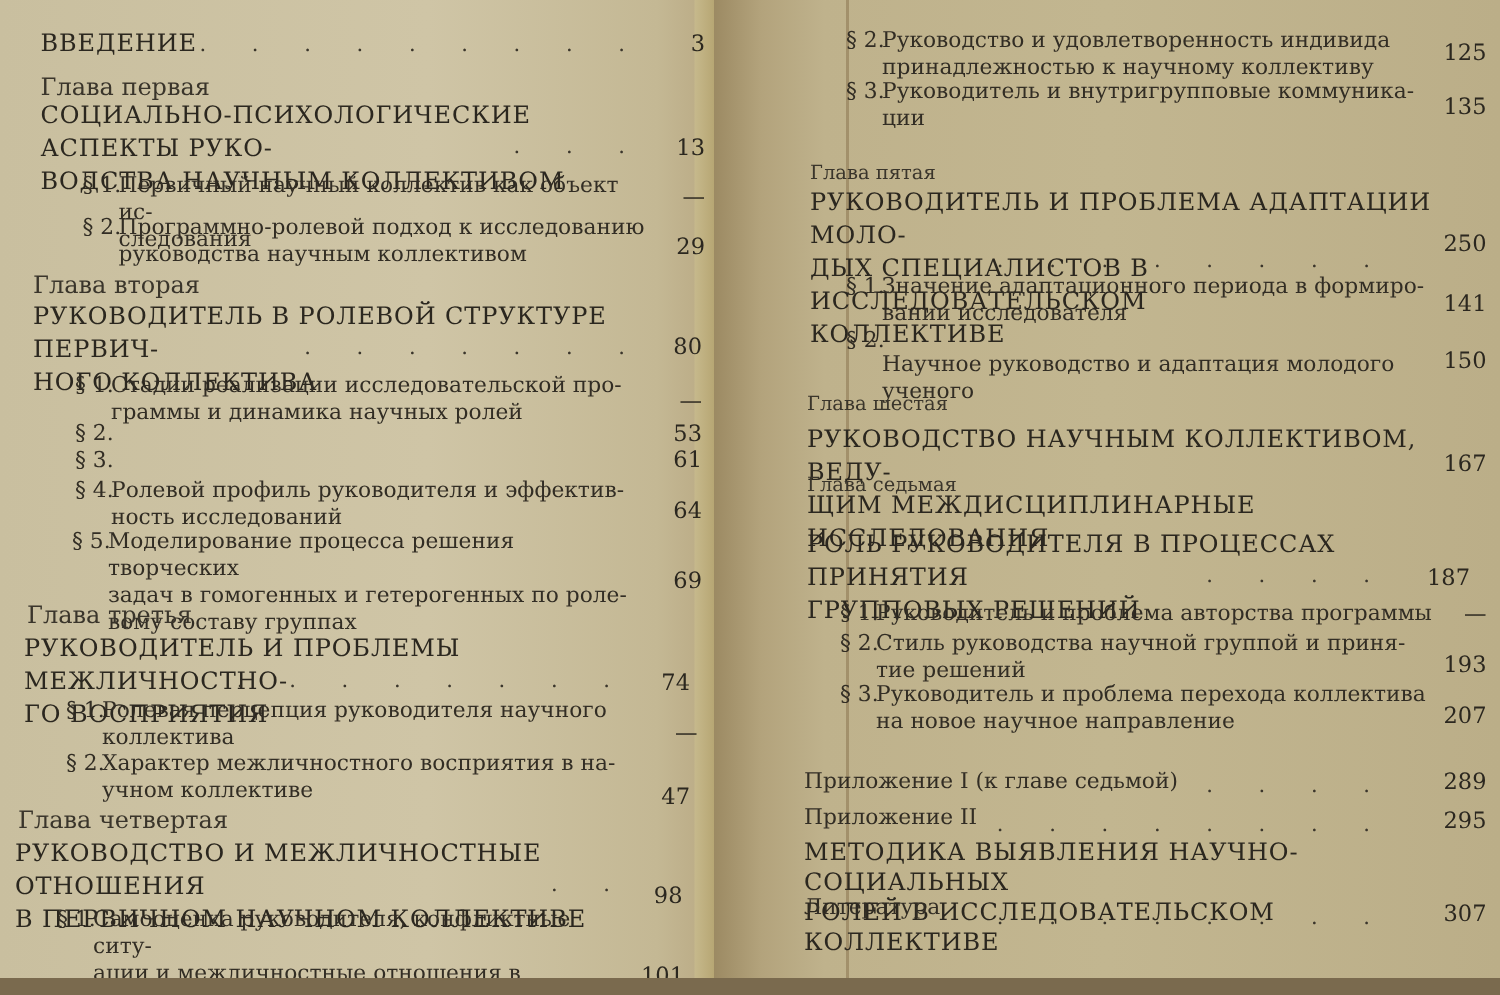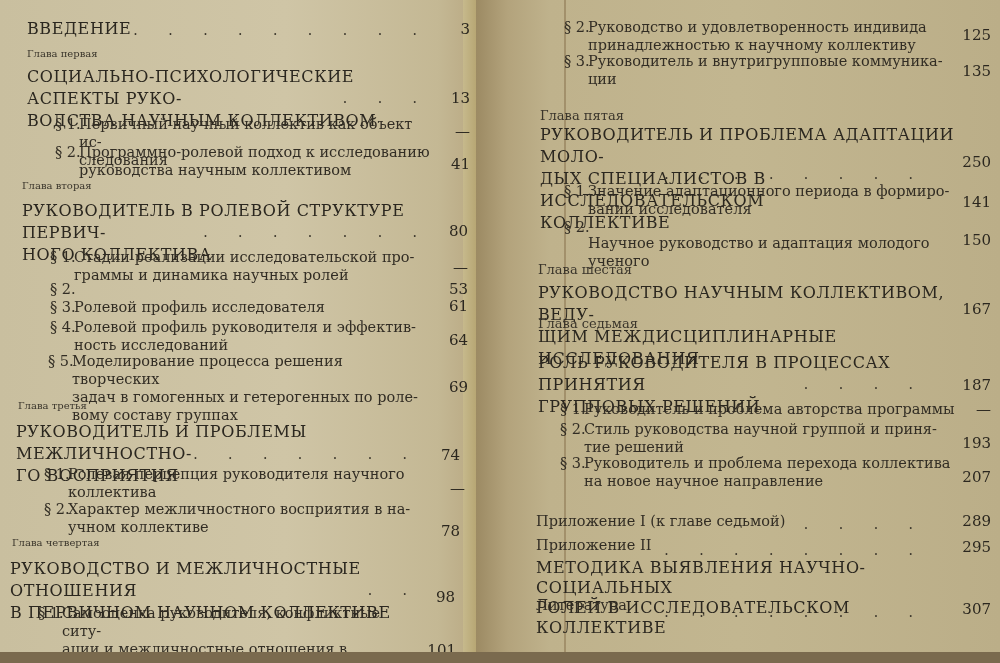--- a/index.html
+++ b/index.html
@@ -22,21 +22,21 @@
   }
   .gutter-line {
     position:absolute; left:88px; top:0; width:2px; height:663px;
     background:#8a7550; opacity:.55;
   }
   .left-edge {
     position:absolute; left:463px; top:0; width:14px; height:663px;
     background:linear-gradient(90deg,#c6b98c,#b6a572);
   }
   .text { white-space:pre-line; }
-  .chapter-label { font-size:10px; color:#3a352b; position:absolute; }
+  .chapter-label { font-size:16px; color:#3a352b; position:absolute; }
   .chapter-title {
     font-size:16px; letter-spacing:0.6px; line-height:22px; color:#2b271f;
     text-transform:uppercase;
   }
   .section { font-size:14.5px; line-height:18px; color:#322d24; }
   .section .num { position:absolute; left:0; top:0; }
   .section .stext { position:absolute; left:24px; top:0; width:355px; white-space:pre-line; }
   .page-num {
     position:absolute; font-size:15px; text-align:right; width:60px; color:#2b271f;
   }
@@ -69,21 +69,21 @@
     <span class="stext">Первичный научный коллектив как объект ис-
 следования</span>
   </div>
   <div class="page-num" style="left:410px;top:122px;">—</div>
 
   <div class="block section" style="left:55px;top:143px;width:400px;height:40px;">
     <span class="num">§ 2.</span>
     <span class="stext">Программно-ролевой подход к исследованию
 руководства научным коллективом</span>
   </div>
-  <div class="page-num" style="left:410px;top:155px;">41</div>
+  <div class="page-num" style="left:410px;top:155px;">29</div>
 
   <div class="chapter-label" style="left:22px;top:180px;">Глава вторая</div>
   <div class="block chapter-title text" style="left:22px;top:200px;width:410px;">РУКОВОДИТЕЛЬ В РОЛЕВОЙ СТРУКТУРЕ ПЕРВИЧ-
 НОГО КОЛЛЕКТИВА</div>
   <div class="dots" style="left:190px;top:224px;width:240px;">. . . . . . . . . . . . . . . . . . . . .</div>
   <div class="page-num" style="left:408px;top:222px;">80</div>
 
   <div class="block section" style="left:50px;top:248px;width:400px;height:40px;">
     <span class="num">§ 1.</span>
     <span class="stext">Стадии реализации исследовательской про-
@@ -91,21 +91,20 @@
   </div>
   <div class="page-num" style="left:408px;top:258px;">—</div>
 
   <div class="block section" style="left:50px;top:280px;width:400px;height:20px;">
     <span class="num">§ 2.</span>
   </div>
   <div class="page-num" style="left:408px;top:280px;">53</div>
 
   <div class="block section" style="left:50px;top:298px;width:400px;height:20px;">
     <span class="num">§ 3.</span>
-    <span class="stext">Ролевой профиль исследователя</span>
   </div>
   <div class="page-num" style="left:408px;top:297px;">61</div>
 
   <div class="block section" style="left:50px;top:318px;width:400px;height:40px;">
     <span class="num">§ 4.</span>
     <span class="stext">Ролевой профиль руководителя и эффектив-
 ность исследований</span>
   </div>
   <div class="page-num" style="left:408px;top:331px;">64</div>
 
@@ -128,21 +127,21 @@
     <span class="stext">Ролевая перцепция руководителя научного
 коллектива</span>
   </div>
   <div class="page-num" style="left:405px;top:479px;">—</div>
 
   <div class="block section" style="left:44px;top:500px;width:400px;height:40px;">
     <span class="num">§ 2.</span>
     <span class="stext">Характер межличностного восприятия в на-
 учном коллективе</span>
   </div>
-  <div class="page-num" style="left:400px;top:522px;">78</div>
+  <div class="page-num" style="left:400px;top:522px;">47</div>
 
   <div class="chapter-label" style="left:12px;top:537px;">Глава четвертая</div>
   <div class="block chapter-title text" style="left:10px;top:558px;width:420px;">РУКОВОДСТВО И МЕЖЛИЧНОСТНЫЕ ОТНОШЕНИЯ
 В ПЕРВИЧНОМ НАУЧНОМ КОЛЛЕКТИВЕ</div>
   <div class="dots" style="left:350px;top:582px;width:70px;">. . . . . . . . . . . . . . . . . . . . .</div>
   <div class="page-num" style="left:395px;top:588px;">98</div>
 
   <div class="block section" style="left:38px;top:604px;width:400px;height:58px;">
     <span class="num">§ 1.</span>
     <span class="stext">Самооценка руководителя, конфликтные ситу-
@@ -192,21 +191,21 @@
 
   <div class="chapter-label" style="left:62px;top:262px;font-size:13px;">Глава шестая</div>
   <div class="block chapter-title text" style="left:62px;top:282px;width:430px;">РУКОВОДСТВО НАУЧНЫМ КОЛЛЕКТИВОМ, ВЕДУ-
 ЩИМ МЕЖДИСЦИПЛИНАРНЫЕ ИССЛЕДОВАНИЯ</div>
   <div class="page-num" style="left:455px;top:300px;">167</div>
 
   <div class="chapter-label" style="left:62px;top:316px;font-size:13px;">Глава седьмая</div>
   <div class="block chapter-title text" style="left:62px;top:352px;width:430px;">РОЛЬ РУКОВОДИТЕЛЯ В ПРОЦЕССАХ ПРИНЯТИЯ
 ГРУППОВЫХ РЕШЕНИЙ</div>
   <div class="dots" style="left:300px;top:376px;width:150px;">. . . . . . . . . . . . . . . . . . . . .</div>
-  <div class="page-num" style="left:455px;top:376px;">187</div>
+  <div class="page-num" style="left:444px;top:376px;">187</div>
 
   <div class="block section" style="left:84px;top:400px;width:430px;height:20px;">
     <span class="num">§ 1.</span>
     <span class="stext" style="width:400px;">Руководитель и проблема авторства программы</span>
   </div>
   <div class="page-num" style="left:455px;top:400px;">—</div>
 
   <div class="block section" style="left:84px;top:420px;width:430px;height:40px;">
     <span class="num">§ 2.</span>
     <span class="stext" style="width:400px;">Стиль руководства научной группой и приня-

